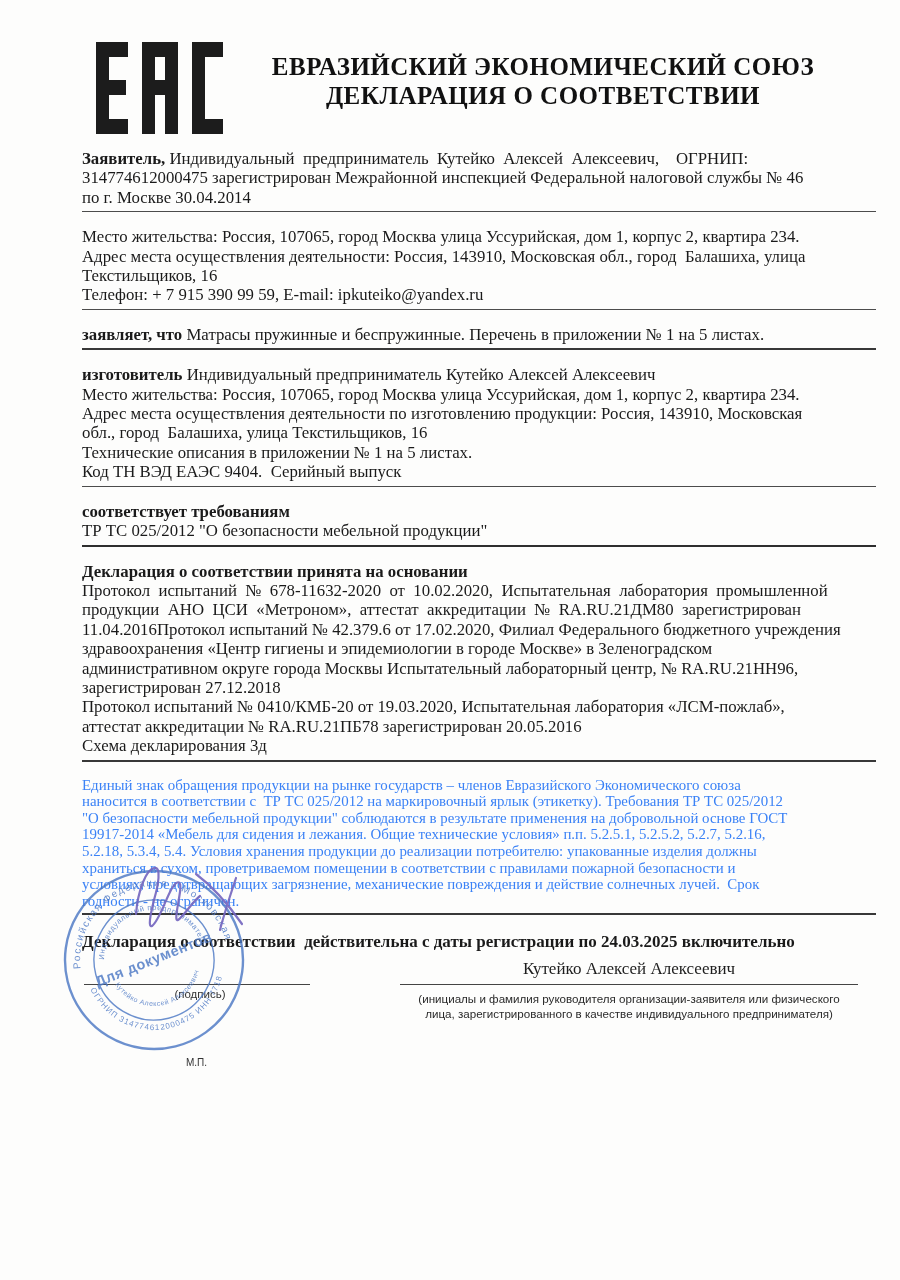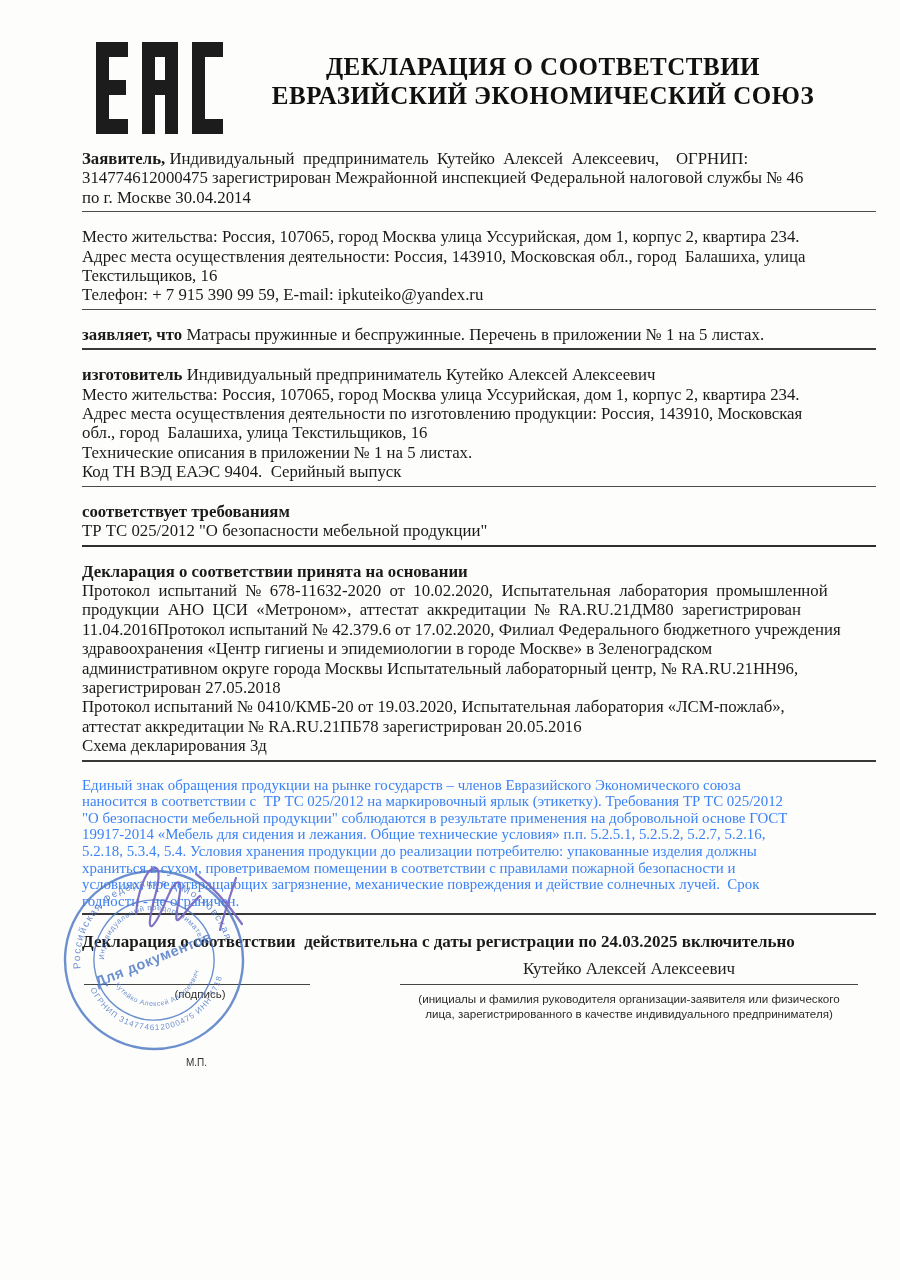--- a/index.html
+++ b/index.html
@@ -70,22 +70,22 @@
             <rect x="61" y="0" width="10" height="15"></rect>
             <rect x="61" y="38" width="10" height="15"></rect>
 
             <rect x="98" y="0" width="13" height="92"></rect>
             <rect x="111" y="0" width="18" height="15"></rect>
             <rect x="111" y="77" width="18" height="15"></rect>
           </g>
         </svg>
       </div>
       <div class="titles">
+        <div class="title-line">ЕВРАЗИЙСКИЙ ЭКОНОМИЧЕСКИЙ СОЮЗ</div>
         <div class="title-line">ДЕКЛАРАЦИЯ О СООТВЕТСТВИИ</div>
-        <div class="title-line">ЕВРАЗИЙСКИЙ ЭКОНОМИЧЕСКИЙ СОЮЗ</div>
       </div>
     </div>
 
     <div class="sec r1" style=""><b class="lead">Заявитель,</b><span> Индивидуальный  предприниматель  Кутейко  Алексей  Алексеевич,    ОГРНИП:
 314774612000475 зарегистрирован Межрайонной инспекцией Федеральной налоговой службы № 46
 по г. Москве 30.04.2014</span></div>
 
     <div class="sec r1"><span>Место жительства: Россия, 107065, город Москва улица Уссурийская, дом 1, корпус 2, квартира 234.
 Адрес места осуществления деятельности: Россия, 143910, Московская обл., город  Балашиха, улица
 Текстильщиков, 16
@@ -100,21 +100,21 @@
 Технические описания в приложении № 1 на 5 листах.
 Код ТН ВЭД ЕАЭС 9404.  Серийный выпуск</span></div>
 
     <div class="sec r3"><b class="lead-block">соответствует требованиям</b><span>ТР ТС 025/2012 "О безопасности мебельной продукции"</span></div>
 
     <div class="sec r2"><b class="lead-block">Декларация о соответствии принята на основании</b><span>Протокол  испытаний  №  678-11632-2020  от  10.02.2020,  Испытательная  лаборатория  промышленной
 продукции  АНО  ЦСИ  «Метроном»,  аттестат  аккредитации  №  RA.RU.21ДМ80  зарегистрирован
 11.04.2016</span><span>Протокол испытаний № 42.379.6 от 17.02.2020, Филиал Федерального бюджетного учреждения
 здравоохранения «Центр гигиены и эпидемиологии в городе Москве» в Зеленоградском
 административном округе города Москвы Испытательный лабораторный центр, № RA.RU.21НН96,
-зарегистрирован 27.05.2018</span>
+зарегистрирован 27.12.2018</span>
 <span>Протокол испытаний № 0410/КМБ-20 от 19.03.2020, Испытательная лаборатория «ЛСМ-пожлаб»,
 аттестат аккредитации № RA.RU.21ПБ78 зарегистрирован 20.05.2016</span>
 <span>Схема декларирования 3д</span></div>
 
     <div class="sec r2"><span class="small-body" style="display:block;">Единый знак обращения продукции на рынке государств – членов Евразийского Экономического союза
 наносится в соответствии с  ТР ТС 025/2012 на маркировочный ярлык (этикетку). Требования ТР ТС 025/2012
 "О безопасности мебельной продукции" соблюдаются в результате применения на добровольной основе ГОСТ
 19917-2014 «Мебель для сидения и лежания. Общие технические условия» п.п. 5.2.5.1, 5.2.5.2, 5.2.7, 5.2.16,
 5.2.18, 5.3.4, 5.4. Условия хранения продукции до реализации потребителю: упакованные изделия должны
 храниться в сухом, проветриваемом помещении в соответствии с правилами пожарной безопасности и

